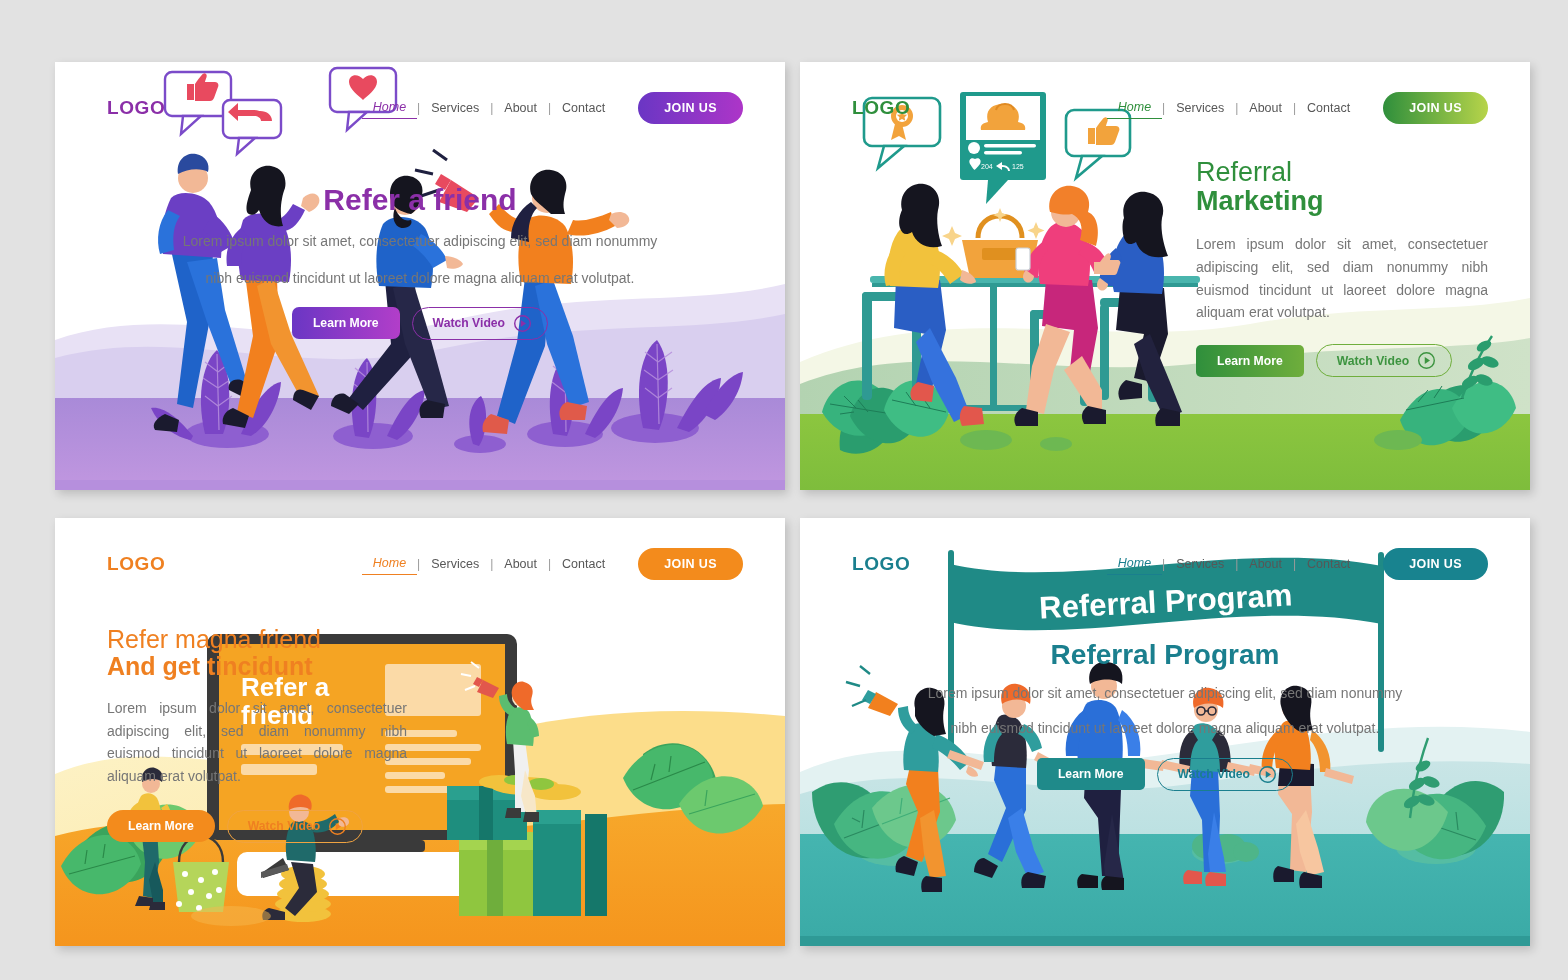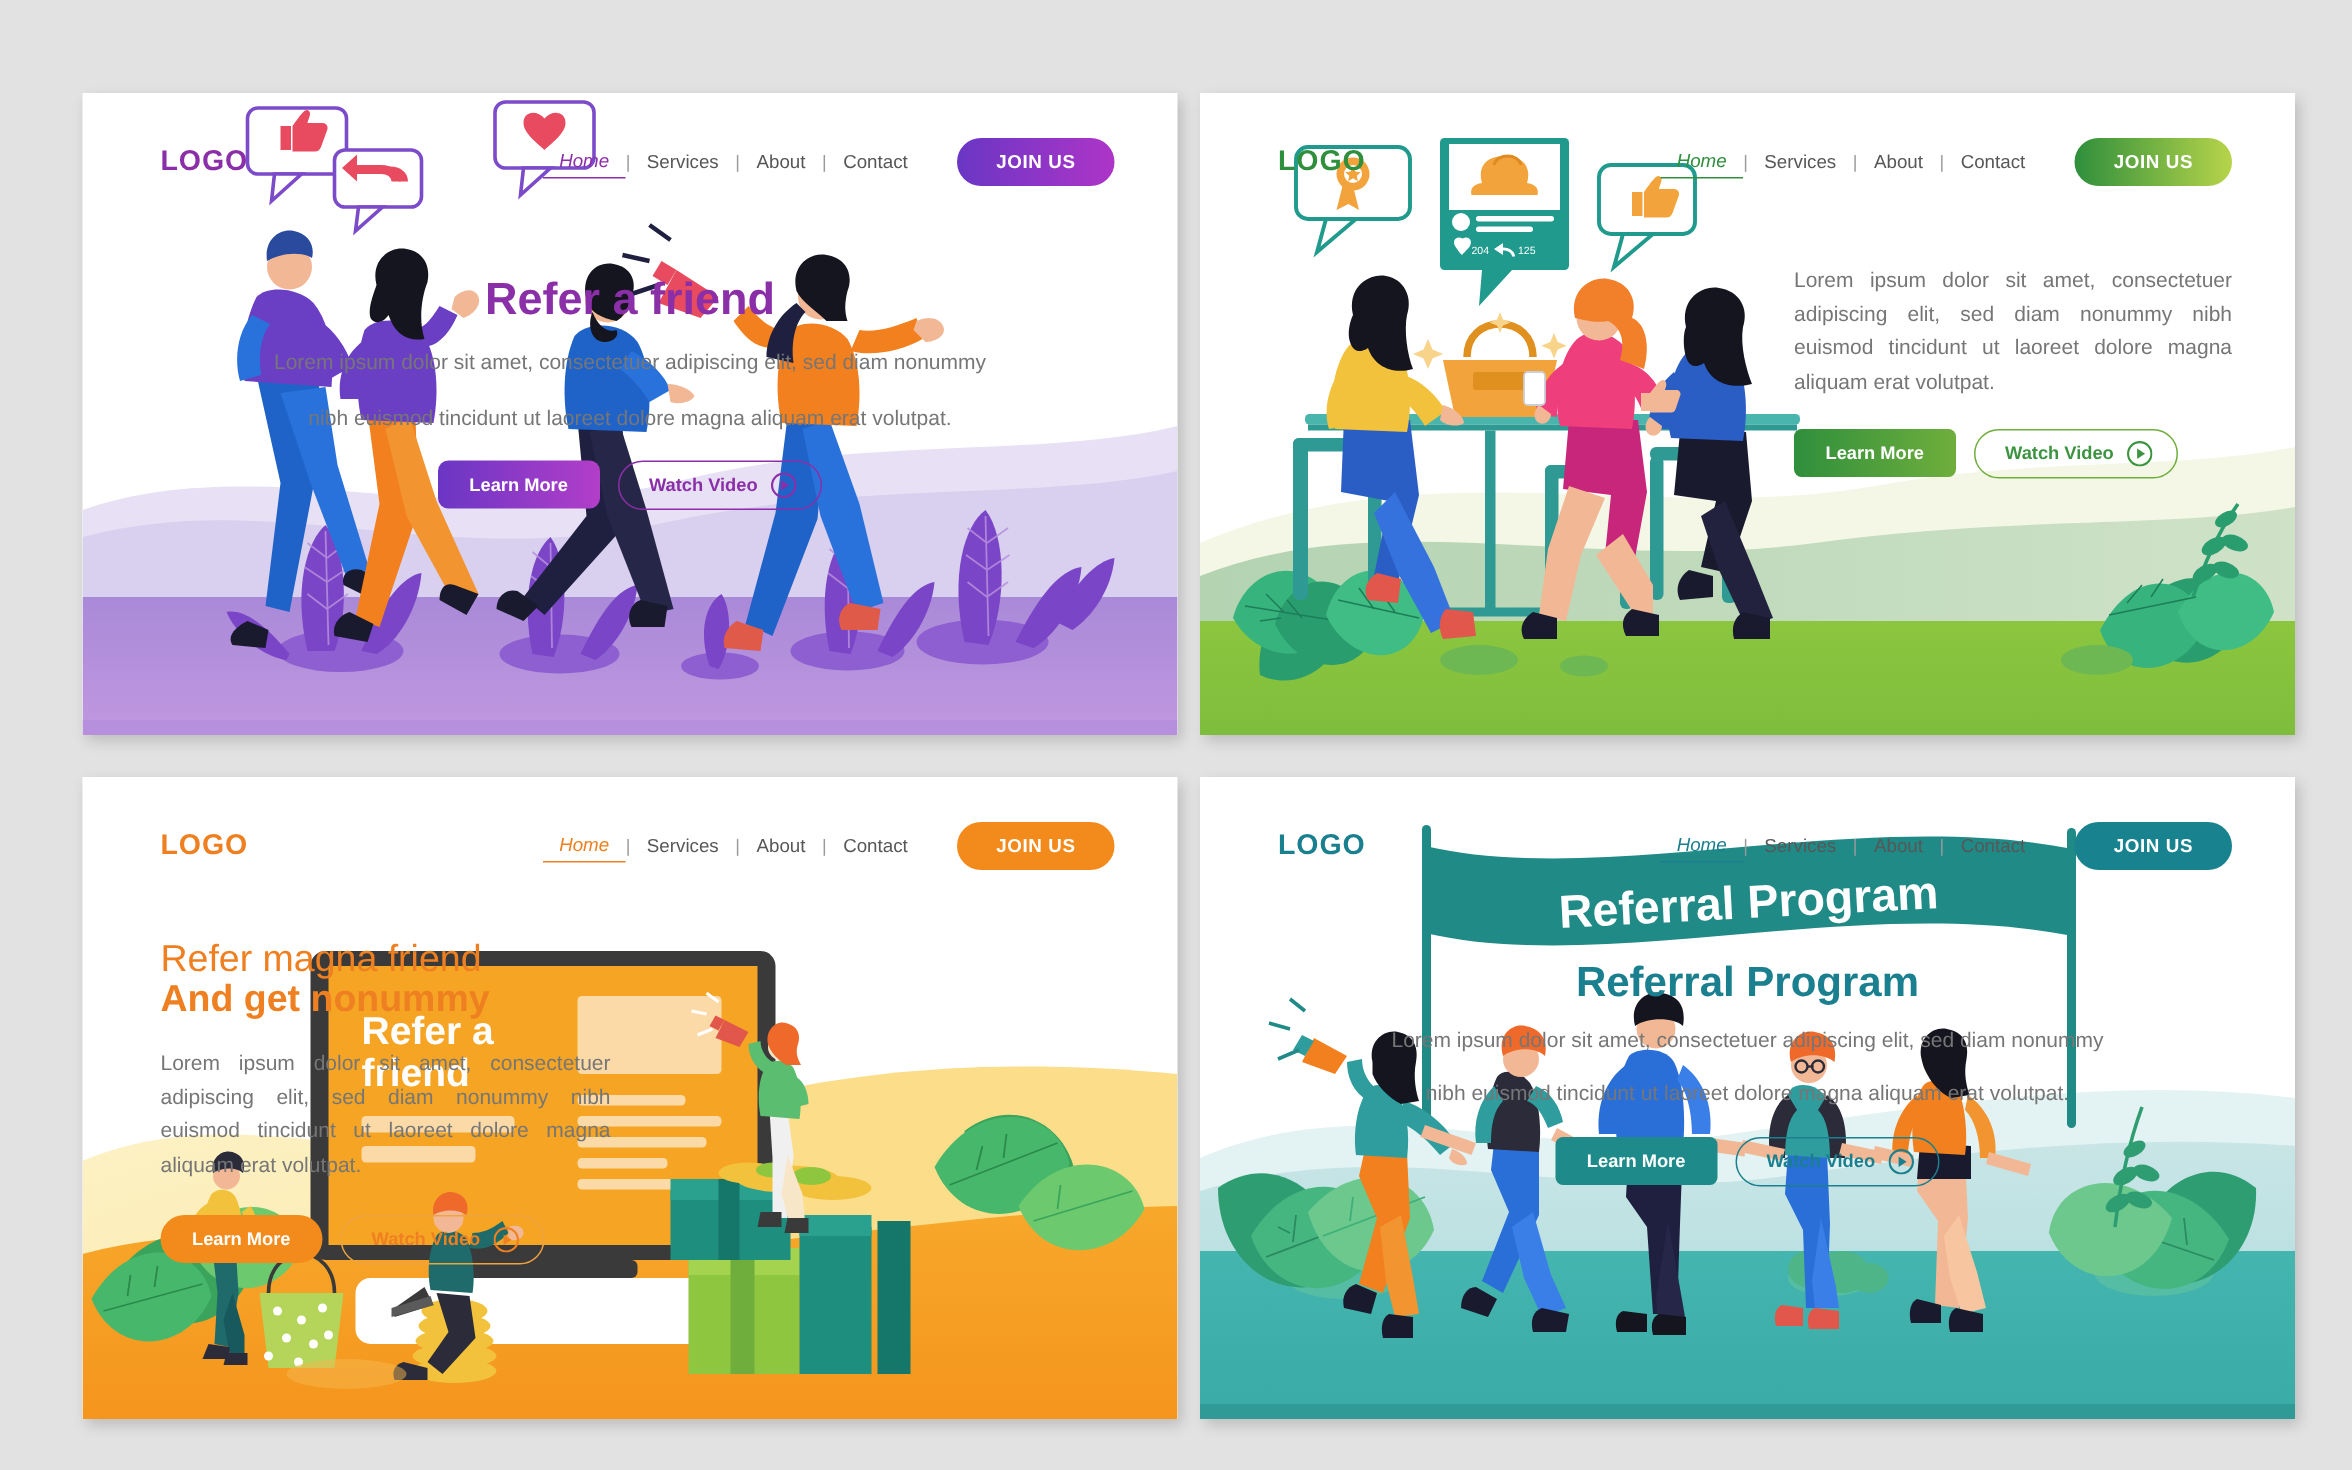--- a/index.html
+++ b/index.html
@@ -446,20 +446,24 @@
       <a>Services</a>
       <span class="sep">|</span>
       <a>About</a>
       <span class="sep">|</span>
       <a>Contact</a>
       <div class="joinus">JOIN US</div>
     </nav>
   </div>
 
   <div class="hero">
+    <h1>
+      <span class="l1">Referral</span>
+      <span class="l2">Marketing</span>
+    </h1>
     <p>Lorem ipsum dolor sit amet, consectetuer adipiscing elit, sed diam nonummy nibh euismod tincidunt ut laoreet dolore magna aliquam erat volutpat.</p>
     <div class="btnrow">
       <button class="btn-solid">Learn More</button>
       <button class="btn-ghost">
         <span>Watch Video</span>
         <svg class="playic" viewBox="0 0 24 24">
           <circle cx="12" cy="12" r="11" fill="none" stroke="currentColor" stroke-width="2"></circle>
           <path d="M9.5 7 L17 12 L9.5 17 Z" fill="currentColor"></path>
         </svg>
       </button>
@@ -621,21 +625,21 @@
       <a>About</a>
       <span class="sep">|</span>
       <a>Contact</a>
       <div class="joinus">JOIN US</div>
     </nav>
   </div>
 
   <div class="hero">
     <h1>
       <span class="l1">Refer magna friend</span>
-      <span class="l2">And get nonummy</span>
+      <span class="l2">And get tincidunt</span>
     </h1>
     <p>Lorem ipsum dolor sit amet, consectetuer adipiscing elit, sed diam nonummy nibh euismod tincidunt ut laoreet dolore magna aliquam erat volutpat.</p>
     <div class="btnrow">
       <button class="btn-solid">Learn More</button>
       <button class="btn-ghost">
         <span>Watch Video</span>
         <svg class="playic" viewBox="0 0 24 24">
           <circle cx="12" cy="12" r="11" fill="none" stroke="currentColor" stroke-width="2"></circle>
           <path d="M9.5 7 L17 12 L9.5 17 Z" fill="currentColor"></path>
         </svg>

